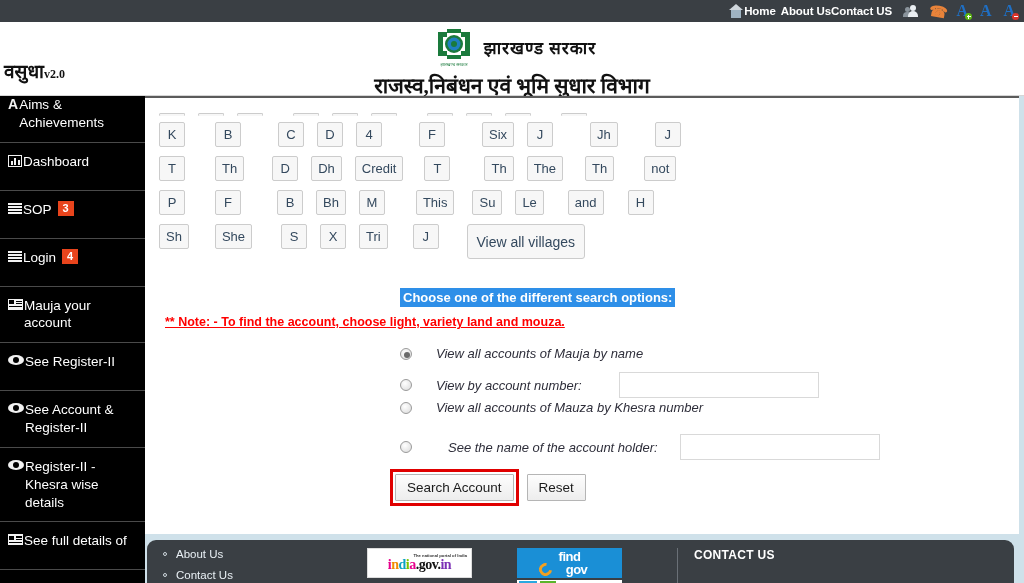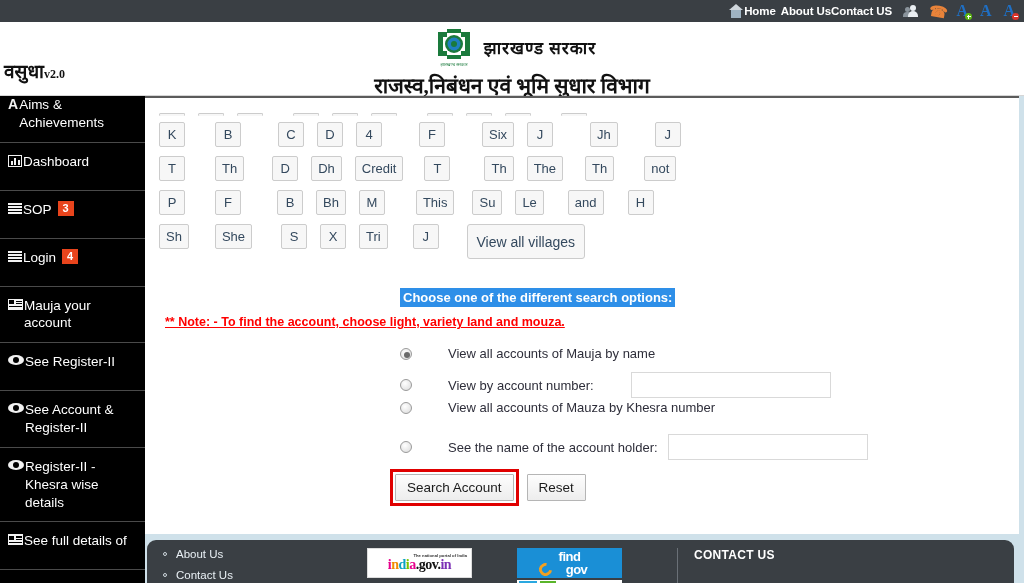--- a/index.html
+++ b/index.html
@@ -251,36 +251,37 @@
     padding: 2px 3px;
   }
 
   .options { margin: 16px 0 0 255px; }
   .opt-row {
     display: flex;
     align-items: center;
     margin-bottom: 2px;
   }
   .opt-row.sp { margin-top: 11px; }
-  .opt-row.sp2 { margin-top: 19px; }
+  .opt-row.sp2 { margin-top: 19px; gap: 12px; }
   .radio {
     width: 12px; height: 12px; border-radius: 50%;
     border: 1px solid #9a9a9a;
     background: radial-gradient(circle at 40% 35%, #ffffff 0%, #e3e3e3 75%);
     flex: 0 0 12px;
     position: relative;
     cursor: pointer;
   }
   .radio.checked::after {
     content:""; position:absolute; left:3px; top:3px;
     width:6px; height:6px; border-radius:50%; background:#6b6b6b;
   }
   .opt-label {
-    font-size: 13px; color: #2e2e3a; margin-left: 36px;
+    font-size: 13px; color: #2e2e3a; margin-left: 24px;
     font-family: "Liberation Sans", sans-serif;
+    font-style: italic;
   }
   .txt {
     border: 1px solid #d9d9d9;
     height: 26px;
     background: #fff;
     outline: none;
     font-size: 13px;
     padding: 0 5px;
     font-family: "Liberation Sans", sans-serif;
   }

